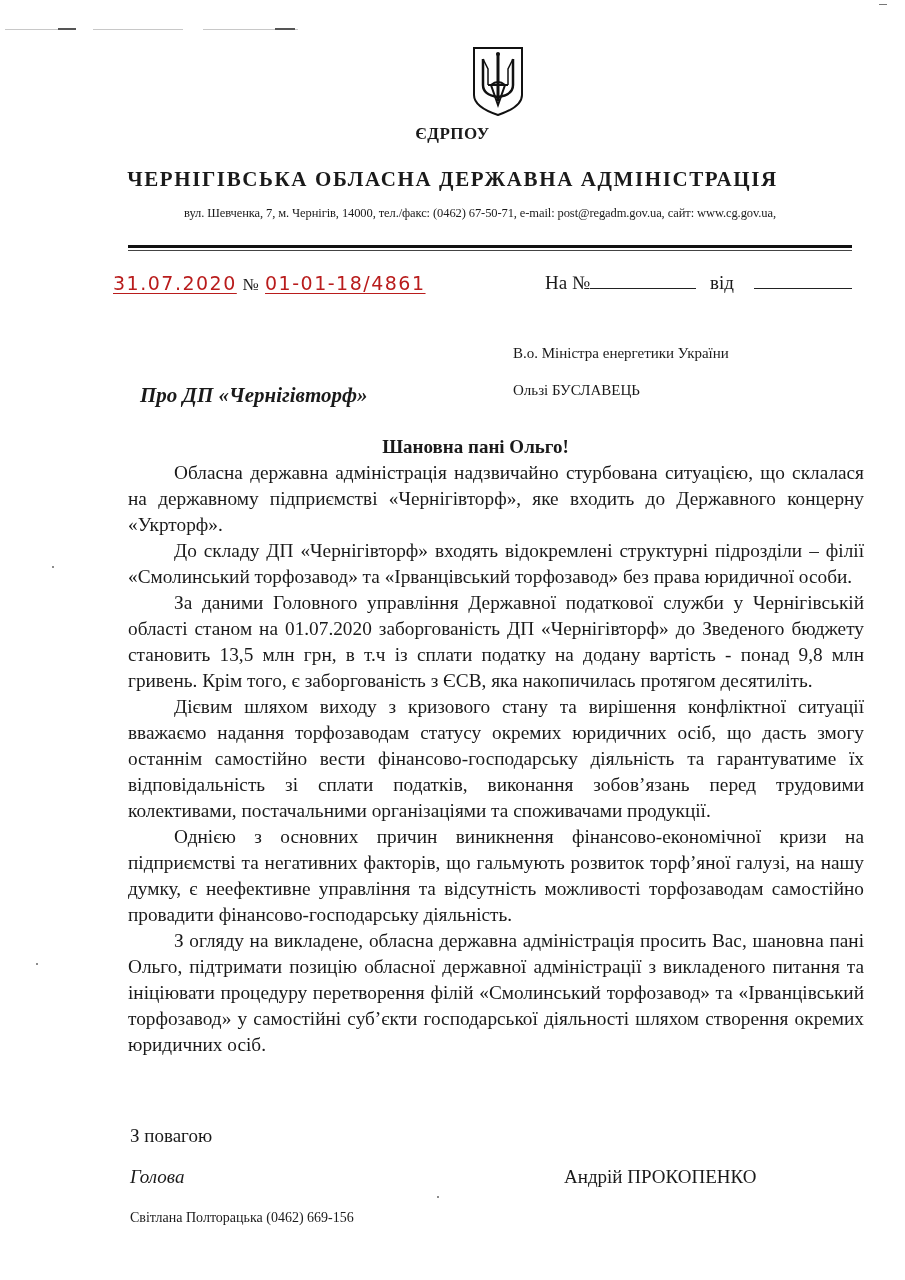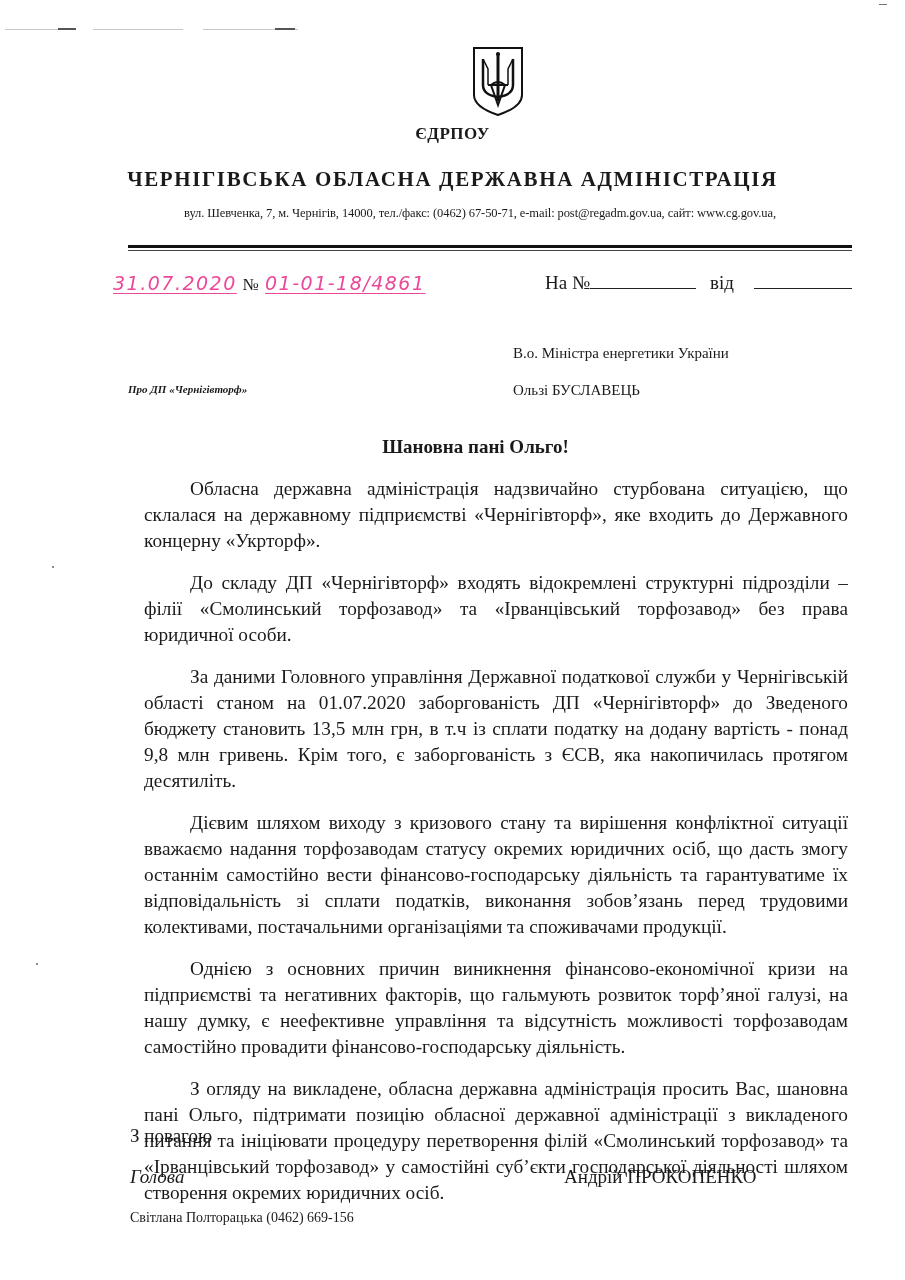--- a/index.html
+++ b/index.html
@@ -9,34 +9,34 @@
     .corner-mark { position: absolute; right: 18px; top: 4px; width: 8px; height: 1px; background: #777; }
 
     .emblem { position: absolute; left: 471px; top: 45px; width: 54px; height: 72px; }
     .country { position: absolute; left: 0; width: 100%; top: 124px; text-align: center; font-weight: bold; font-size: 17px; letter-spacing: 0.5px; }
     .org { position: absolute; left: 0; width: 100%; top: 167px; text-align: center; font-weight: bold; font-size: 21px; letter-spacing: 1.6px; }
     .contacts { position: absolute; left: 100px; width: 760px; top: 206px; text-align: center; font-size: 12.5px; line-height: 15px; letter-spacing: -0.1px; }
     .rule-thick { position: absolute; left: 128px; width: 724px; top: 245px; height: 3px; background: #111; }
     .rule-thin { position: absolute; left: 128px; width: 724px; top: 250px; height: 1px; background: #444; }
 
     .outgoing { position: absolute; left: 113px; top: 272px; font-size: 18px; display: flex; align-items: baseline; gap: 6px; }
-    .hand { font-family: "DejaVu Sans", sans-serif; font-style: italic; font-size: 19px; color: #ec4899; text-decoration: underline; text-decoration-thickness: 1px; text-underline-offset: 3px; letter-spacing: 1.5px; }
+    .hand { font-family: "DejaVu Sans", sans-serif; font-size: 19px; color: #b91c1c; text-decoration: underline; text-decoration-thickness: 1px; text-underline-offset: 3px; letter-spacing: 1.5px; }
     .num-label { font-size: 17px; }
 
     .incoming { position: absolute; left: 545px; top: 272px; font-size: 19px; display: flex; align-items: baseline; }
     .blank { display: inline-block; border-bottom: 1px solid #222; height: 14px; }
     .addressee { position: absolute; left: 513px; font-size: 15px; margin-top: 33px; }
     .addr1 { top: 312px; }
     .addr2 { top: 349px; }
 
-    .subject { position: absolute; left: 128px; top: 383px; font-size: 11px; font-weight: bold; font-style: italic; text-align: center; }
+    .subject { position: absolute; left: 140px; top: 383px; font-size: 21px; font-weight: bold; font-style: italic; text-align: center; }
     .salutation { position: absolute; left: 0; width: 100%; text-align: center; top: 436px; font-size: 19px; padding-left: 46px; box-sizing: border-box; font-weight: bold; }
 
     .body-text { position: absolute; left: 128px; width: 736px; top: 460px; font-size: 19.3px; line-height: 26px; text-align: justify; }
-    .body-text p { margin: 16px; text-indent: 46px; }
+    .body-text p { margin: 0; text-indent: 46px; }
 
     .closing { position: absolute; left: 130px; top: 1125px; font-size: 19px; }
     .position { position: absolute; left: 130px; top: 1166px; font-size: 19px; font-style: italic; }
     .signer { position: absolute; left: 564px; top: 1166px; font-size: 19px; }
     .executor { position: absolute; left: 130px; top: 1210px; font-size: 14px; }
     .dot { position: absolute; width: 2px; height: 2px; border-radius: 1px; background: #666; }
   </style>
 </head>
 <body>
 

